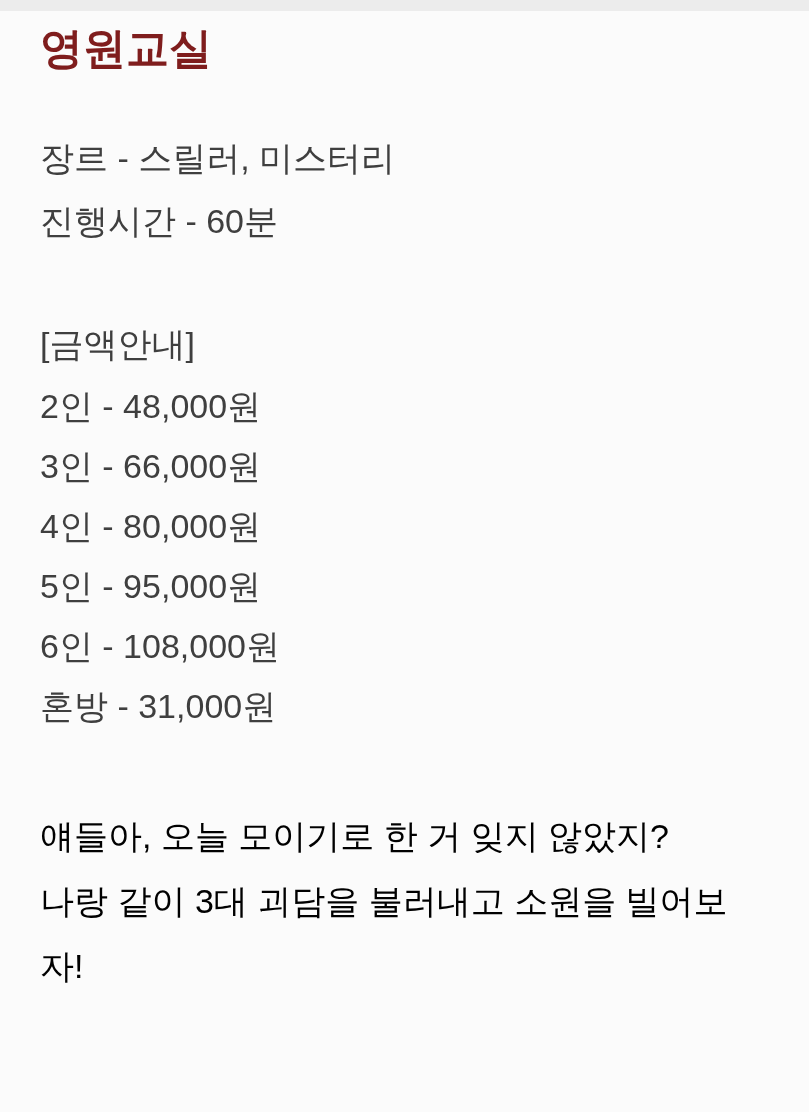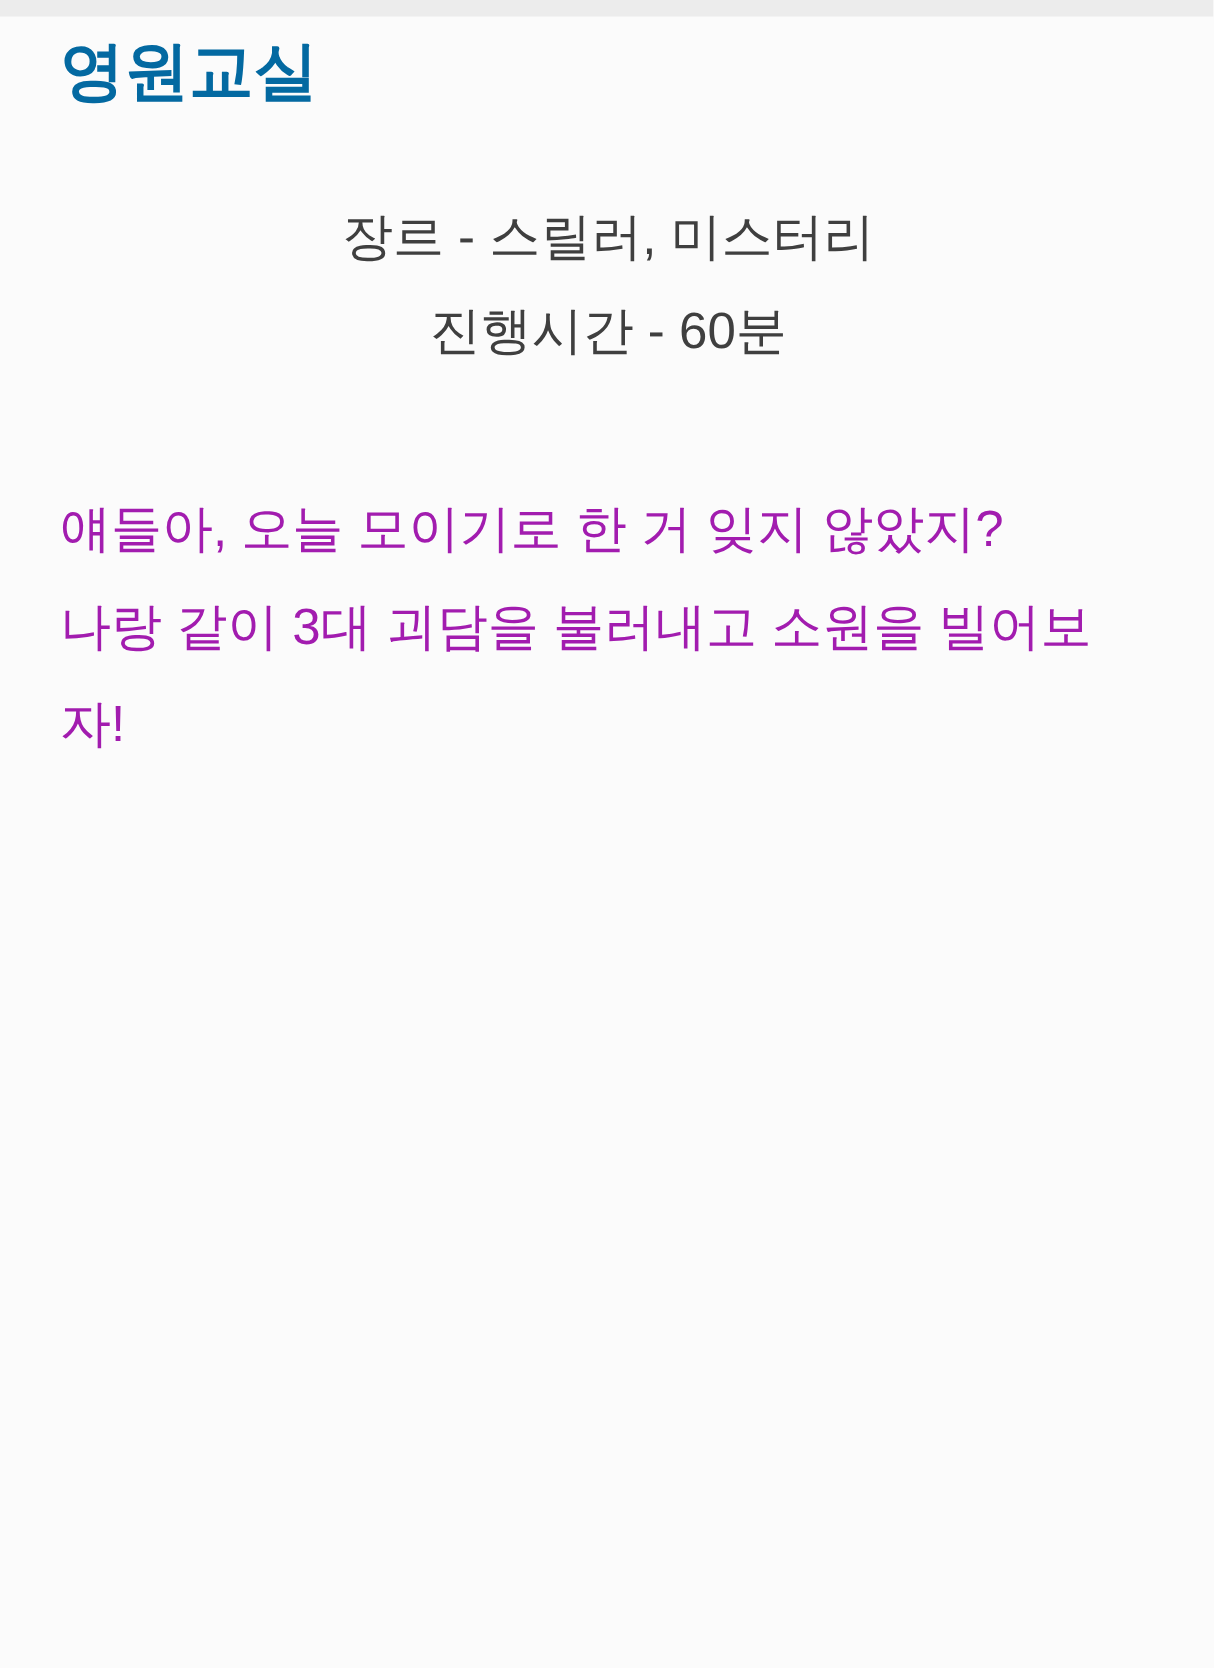--- a/index.html
+++ b/index.html
@@ -18,27 +18,26 @@
     width: 100%;
     height: 11px;
     background: #ececec;
   }
   .content {
     padding: 12px 38px 0 40px;
   }
   .page-title {
     font-size: 43px;
     font-weight: 700;
-    color: #0369a1;
+    color: #7f1d1d;
     margin: 0;
     line-height: 1.2;
   }
   .spec-list {
     margin-top: 52px;
-    text-align: center;
   }
   .text-line {
     font-size: 34px;
     line-height: 63px;
     color: #3f3f3f;
     white-space: nowrap;
   }
   .pricing-section {
     margin-top: 60px;
   }
@@ -51,37 +50,46 @@
   .pricing-header {
     line-height: 63px;
   }
   .story-section {
     margin-top: 68px;
     max-width: 735px;
   }
   .story-line {
     font-size: 34px;
     line-height: 65px;
-    color: #a21caf;
+    color: #000000;
     word-break: break-all;
   }
 </style>
 </head>
 <body>
 
 <div class="top-bar"></div>
 
 <div class="content">
 
   <h1 class="page-title">영원교실</h1>
 
   <div class="spec-list">
     <div class="text-line">장르 - 스릴러, 미스터리</div>
     <div class="text-line">진행시간 - 60분</div>
   </div>
 
+  <div class="pricing-section">
+    <div class="pricing-line pricing-header">[금액안내]</div>
+    <div class="pricing-line">2인 - 48,000원</div>
+    <div class="pricing-line">3인 - 66,000원</div>
+    <div class="pricing-line">4인 - 80,000원</div>
+    <div class="pricing-line">5인 - 95,000원</div>
+    <div class="pricing-line">6인 - 108,000원</div>
+    <div class="pricing-line">혼방 - 31,000원</div>
+  </div>
 
   <div class="story-section">
     <div class="story-line">얘들아, 오늘 모이기로 한 거 잊지 않았지?</div>
     <div class="story-line">나랑 같이 3대 괴담을 불러내고 소원을 빌어보자!</div>
   </div>
 
 </div>
 
 </body></html>

